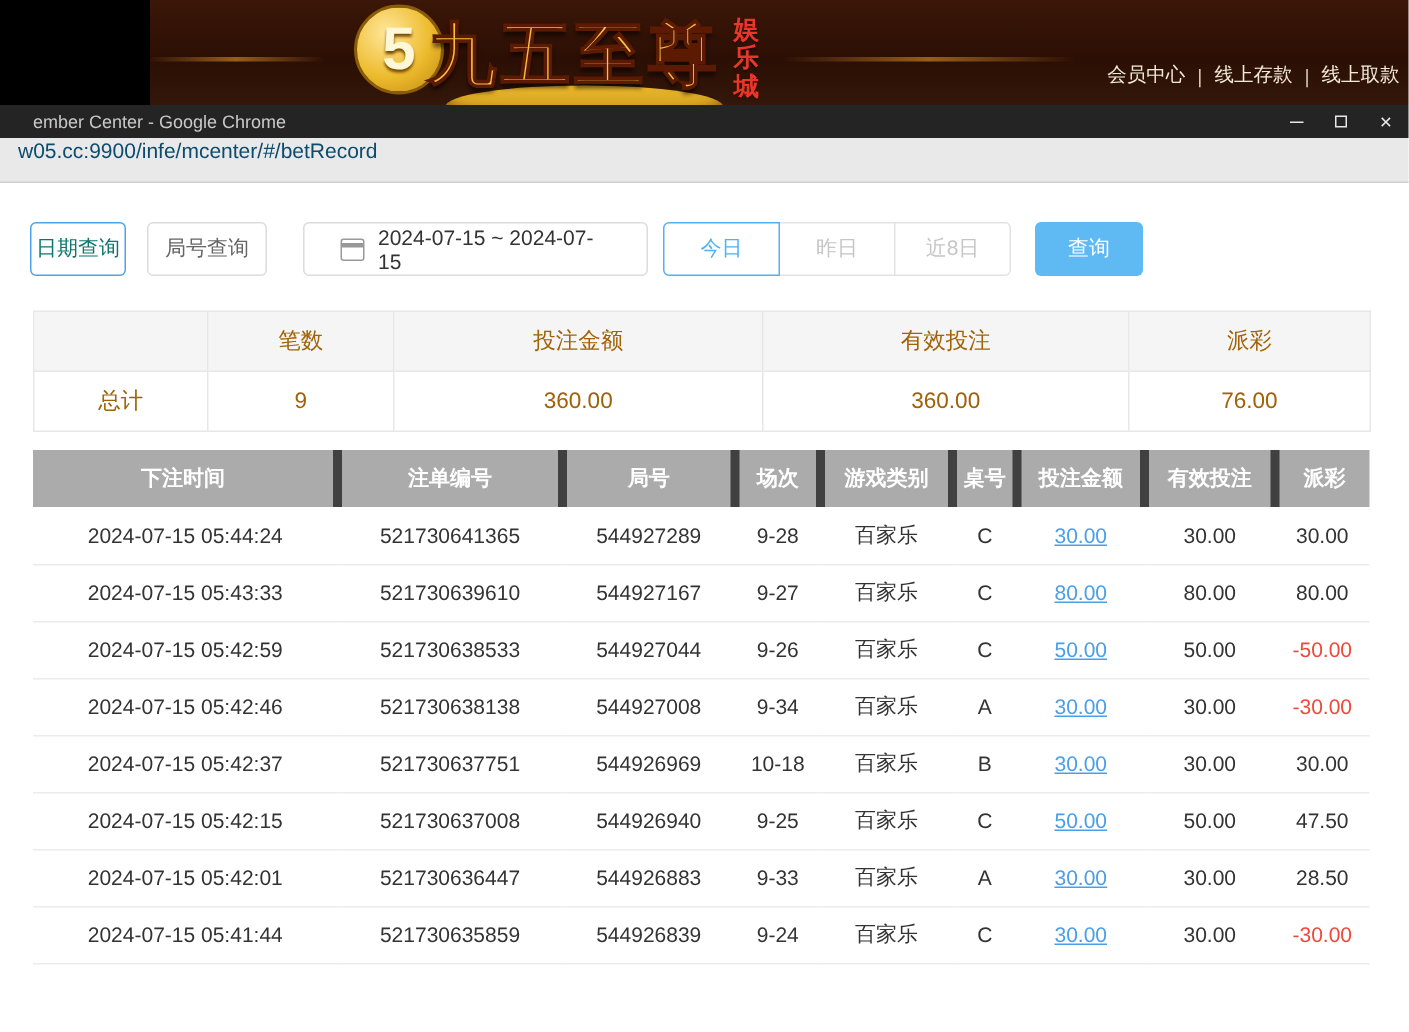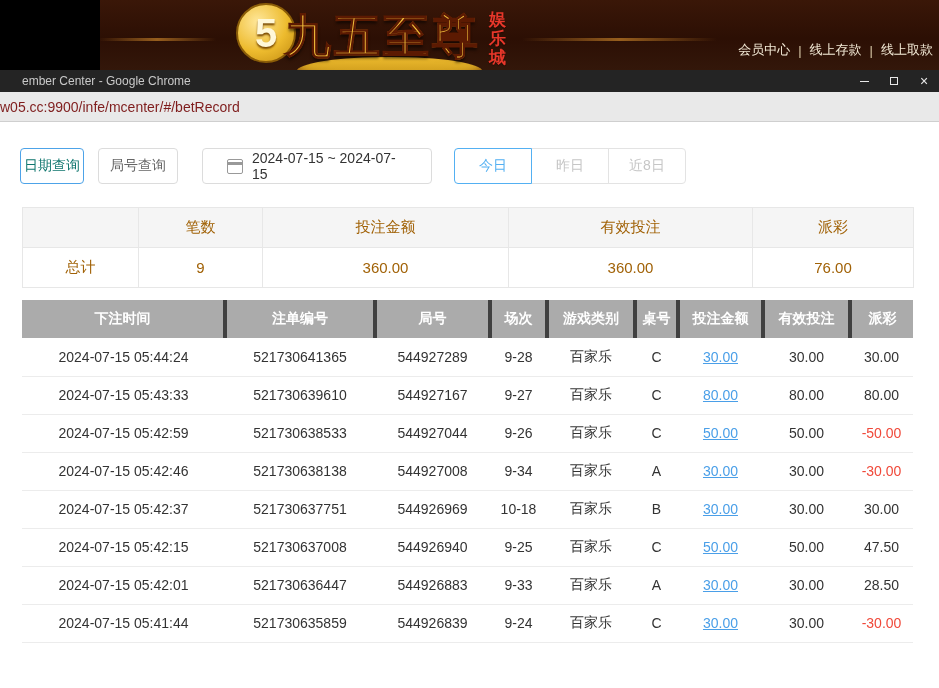--- a/index.html
+++ b/index.html
@@ -75,22 +75,22 @@
   .win-controls { margin-left: auto; display: flex; align-items: center; height: 100%; }
   .win-btn { width: 30px; height: 22px; display: flex; align-items: center; justify-content: center; cursor: pointer; }
   .icon-min { width: 9px; height: 1px; background: #e8e8e8; display: inline-block; }
   .icon-restore { width: 8px; height: 8px; border: 1px solid #e8e8e8; display: inline-block; }
   .icon-close { color: #e8e8e8; font-size: 14px; line-height: 1; }
 
   
   .urlbar {
     position: absolute; top: 92px; left: 0; width: 939px; height: 30px;
     background: #e9e9e9; border-bottom: 1px solid #cfcfcf;
-    display: flex; align-items: center; padding-left: 0;
-    font-size: 14px; color: #7f1d1d;
+    display: flex; padding-left: 12px;
+    font-size: 14px; color: #0c4a6e;
   }
 
   
   .content { position: absolute; top: 122px; left: 0; width: 939px; height: 566px; background: #fff; }
 
   .filters { display: flex; align-items: center; margin: 26px 0 0 20px; }
   .btn {
     height: 36px; border-radius: 4px; background: #fff; font-size: 14px;
     display: flex; align-items: center; justify-content: center; cursor: pointer;
   }
@@ -105,21 +105,21 @@
   .cal-icon { width: 16px; height: 15px; border: 1px solid #999; border-radius: 2px; position: relative; flex: 0 0 auto; }
   .cal-icon::before { content: ""; position: absolute; top: 2px; left: 0; right: 0; height: 3px; background: #999; }
   .quick-group { display: flex; margin-left: 10px; }
   .quick-btn {
     width: 78px; height: 36px; border: 1px solid #e3e3e3; background: #fff;
     color: #c6c6c6; font-size: 14px;
     display: flex; align-items: center; justify-content: center;
     margin-left: -1px; cursor: pointer; position: relative;
   }
   .quick-btn.active { border-color: #53b0f2; color: #53b0f2; z-index: 2; }
-  .quick-btn:first-child { border-radius: 4px 0 0 4px; margin-left: 12px; }
+  .quick-btn:first-child { border-radius: 4px 0 0 4px; margin-left: 0; }
   .quick-btn:last-child { border-radius: 0 4px 4px 0; }
   .search-btn {
     margin-left: 16px; width: 72px; height: 36px;
     background: #5fb9f2; color: #fff; border: none; border-radius: 4px;
     font-size: 14px; cursor: pointer;
   }
 
   
   table.summary {
     margin: 23px 0 0 22px; width: 891px;
@@ -130,21 +130,21 @@
   .summary th { background: #f5f5f5; }
 
   
   table.bet-table {
     margin: 12px 0 0 22px; width: 891px;
     border-collapse: collapse; table-layout: fixed;
     font-size: 14px; color: #333;
   }
   .bet-table th {
     background: #ababab; color: #fff; height: 38px;
-    font-weight: bold; border-right: 4px solid #404040;
+    font-weight: bold; border-right: 6px solid #404040;
   }
   .bet-table th:last-child { border-right: none; }
   .bet-table td { height: 38px; text-align: center; border-bottom: 1px solid #ececec; background: #fff; }
   .bet-link { color: #4a9fe8; text-decoration: underline; cursor: pointer; }
   .bet-table td.neg { color: #f0493a; }
 </style>
 </head>
 <body>
 
 <div class="banner">
@@ -192,20 +192,21 @@
     <div class="btn btn-outline-gray">局号查询</div>
     <div class="date-box">
       <span class="cal-icon"></span>
       <span>2024-07-15 ~ 2024-07-15</span>
     </div>
     <div class="quick-group">
       <div class="quick-btn active">今日</div>
       <div class="quick-btn">昨日</div>
       <div class="quick-btn">近8日</div>
     </div>
+    <button class="search-btn">查询</button>
   </div>
 
   <table class="summary">
     <colgroup>
       <col style="width:116px">
         <col style="width:124px">
         <col style="width:246px">
         <col style="width:244px">
         <col style="width:161px">
     </colgroup>

